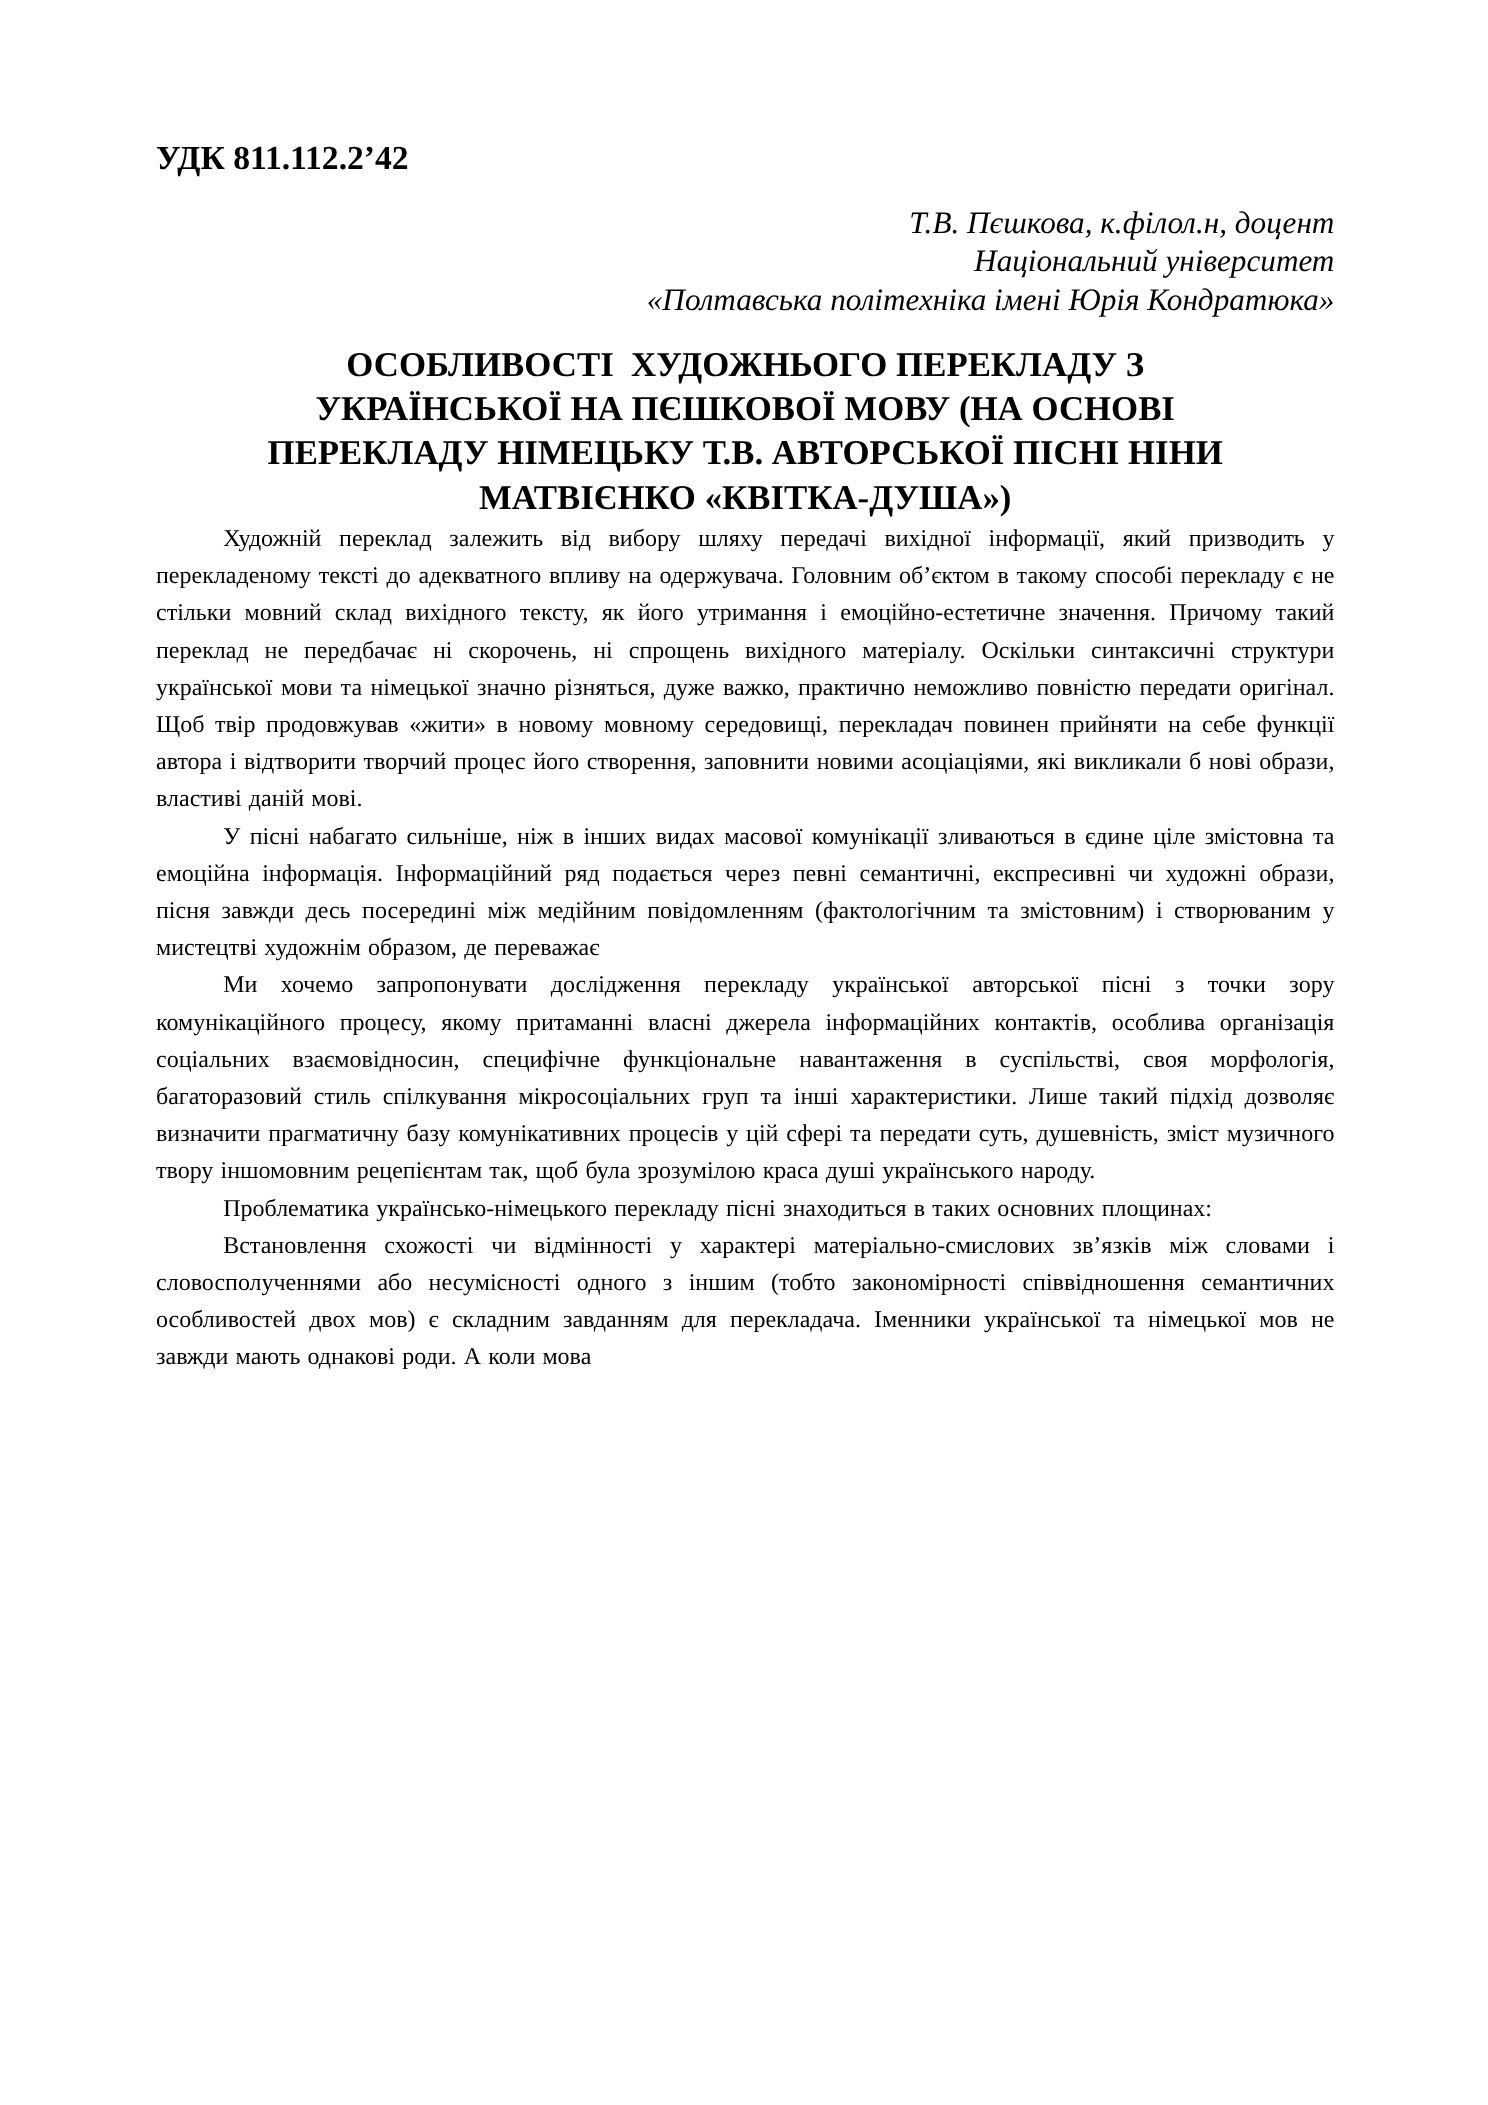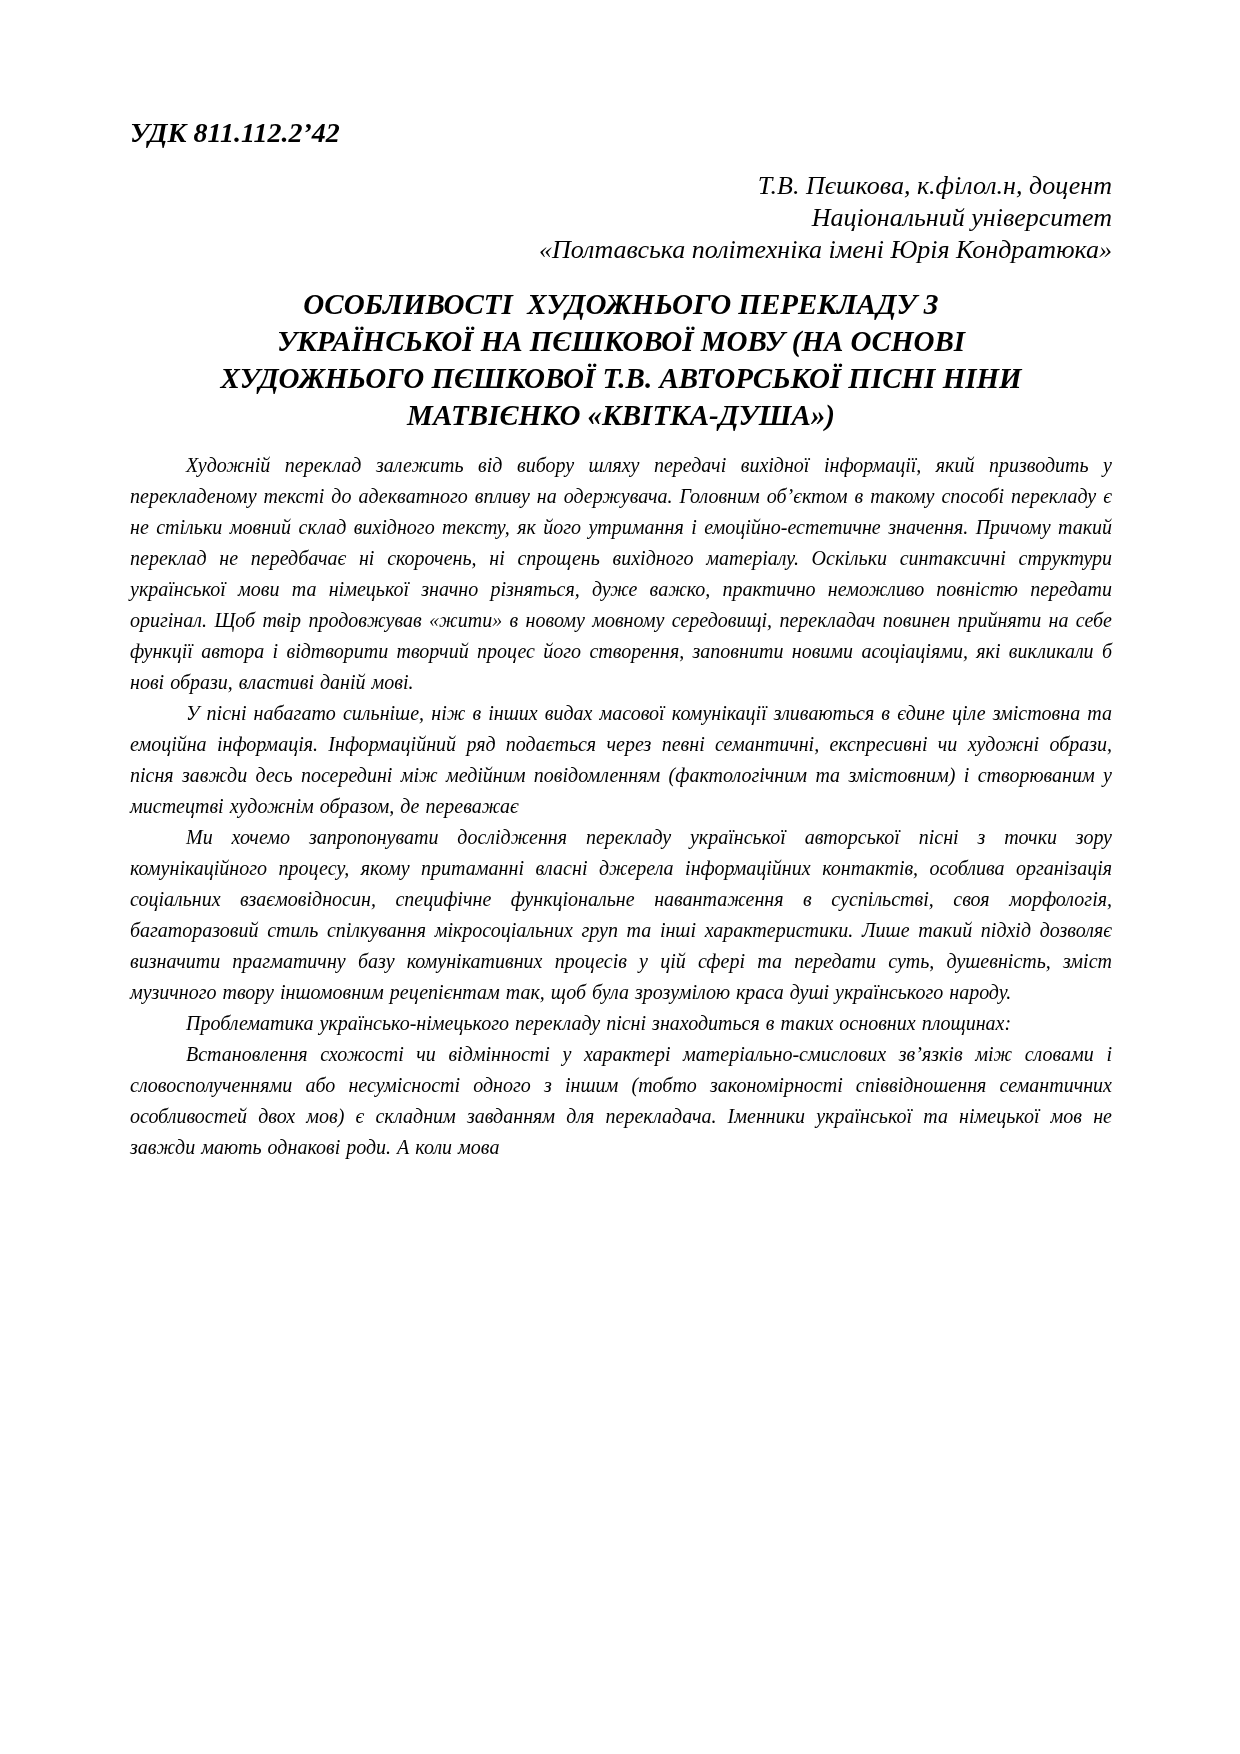--- a/index.html
+++ b/index.html
@@ -1,15 +1,15 @@
 <!DOCTYPE html>
 <html lang="uk"><head>
 <meta charset="utf-8">
 <style>
-  * { margin: 0; padding: 0; box-sizing: border-box; font-style: italic; }
+  * { margin: 0; padding: 0; box-sizing: border-box; }
   html, body { background: #e8e8e8; }
   .page {
     position: relative;
     width: 1240px;
     height: 1754px;
     margin: 0 auto;
     background: #ffffff;
     color: #000000;
     font-family: "Liberation Serif", "DejaVu Serif", serif;
     padding: 116px 128px 0 130px;
@@ -27,21 +27,20 @@
     font-size: 26px;
     line-height: 32px;
     margin-bottom: 20px;
     margin-top: 21px;
   }
   .title {
     text-align: center;
     font-weight: bold;
     font-size: 29px;
     line-height: 37px;
-    margin-bottom: 16px;
   }
   .body-text p {
     font-size: 20px;
     line-height: 31px;
     text-align: justify;
     text-indent: 56px;
     word-spacing: 1px;
   }
   .list-marker {
     display: inline-block;
@@ -66,21 +65,21 @@
 
   <div class="author-block">
     <div>Т.В. Пєшкова, к.філол.н, доцент</div>
     <div>Національний університет</div>
     <div>«Полтавська політехніка імені Юрія Кондратюка»</div>
   </div>
 
   <h1 class="title">
     <div>ОСОБЛИВОСТІ&nbsp; ХУДОЖНЬОГО ПЕРЕКЛАДУ З</div>
     <div>УКРАЇНСЬКОЇ НА ПЄШКОВОЇ МОВУ (НА ОСНОВІ</div>
-    <div>ХУДОЖНЬОГО ПЄШКОВОЇ Т.В. АВТОРСЬКОЇ ПІСНІ НІНИ</div>
+    <div>ПЕРЕКЛАДУ НІМЕЦЬКУ Т.В. АВТОРСЬКОЇ ПІСНІ НІНИ</div>
     <div>МАТВІЄНКО «КВІТКА-ДУША»)</div>
   </h1>
 
   <div class="body-text">
     <p>Художній переклад залежить від вибору шляху передачі вихідної інформації, який призводить у перекладеному тексті до адекватного впливу на одержувача. Головним об’єктом в такому способі перекладу є не стільки мовний склад вихідного тексту, як його утримання і емоційно-естетичне значення. Причому такий переклад не передбачає ні скорочень, ні спрощень вихідного матеріалу. Оскільки синтаксичні структури української мови та німецької значно різняться, дуже важко, практично неможливо повністю передати оригінал. Щоб твір продовжував «жити» в новому мовному середовищі, перекладач повинен прийняти на себе функції автора і відтворити творчий процес його створення, заповнити новими асоціаціями, які викликали б нові образи, властиві даній мові.</p>
     <p>У пісні набагато сильніше, ніж в інших видах масової комунікації зливаються в єдине ціле змістовна та емоційна інформація. Інформаційний ряд подається через певні семантичні, експресивні чи художні образи, пісня завжди десь посередині між медійним повідомленням (фактологічним та змістовним) і створюваним у мистецтві художнім образом, де переважає</p>
     <p>Ми хочемо запропонувати дослідження перекладу української авторської пісні з точки зору комунікаційного процесу, якому притаманні власні джерела інформаційних контактів, особлива організація соціальних взаємовідносин, специфічне функціональне навантаження в суспільстві, своя морфологія, багаторазовий стиль спілкування мікросоціальних груп та інші характеристики. Лише такий підхід дозволяє визначити прагматичну базу комунікативних процесів у цій сфері та передати суть, душевність, зміст музичного твору іншомовним рецепієнтам так, щоб була зрозумілою краса душі українського народу.</p>
     <p>Проблематика українсько-німецького перекладу пісні знаходиться в таких основних площинах:</p>
     <p>Встановлення схожості чи відмінності у характері матеріально-смислових зв’язків між словами і словосполученнями або несумісності одного з іншим (тобто закономірності співвідношення семантичних особливостей двох мов) є складним завданням для перекладача. Іменники української та німецької мов не завжди мають однакові роди. А коли мова</p>
   </div>

